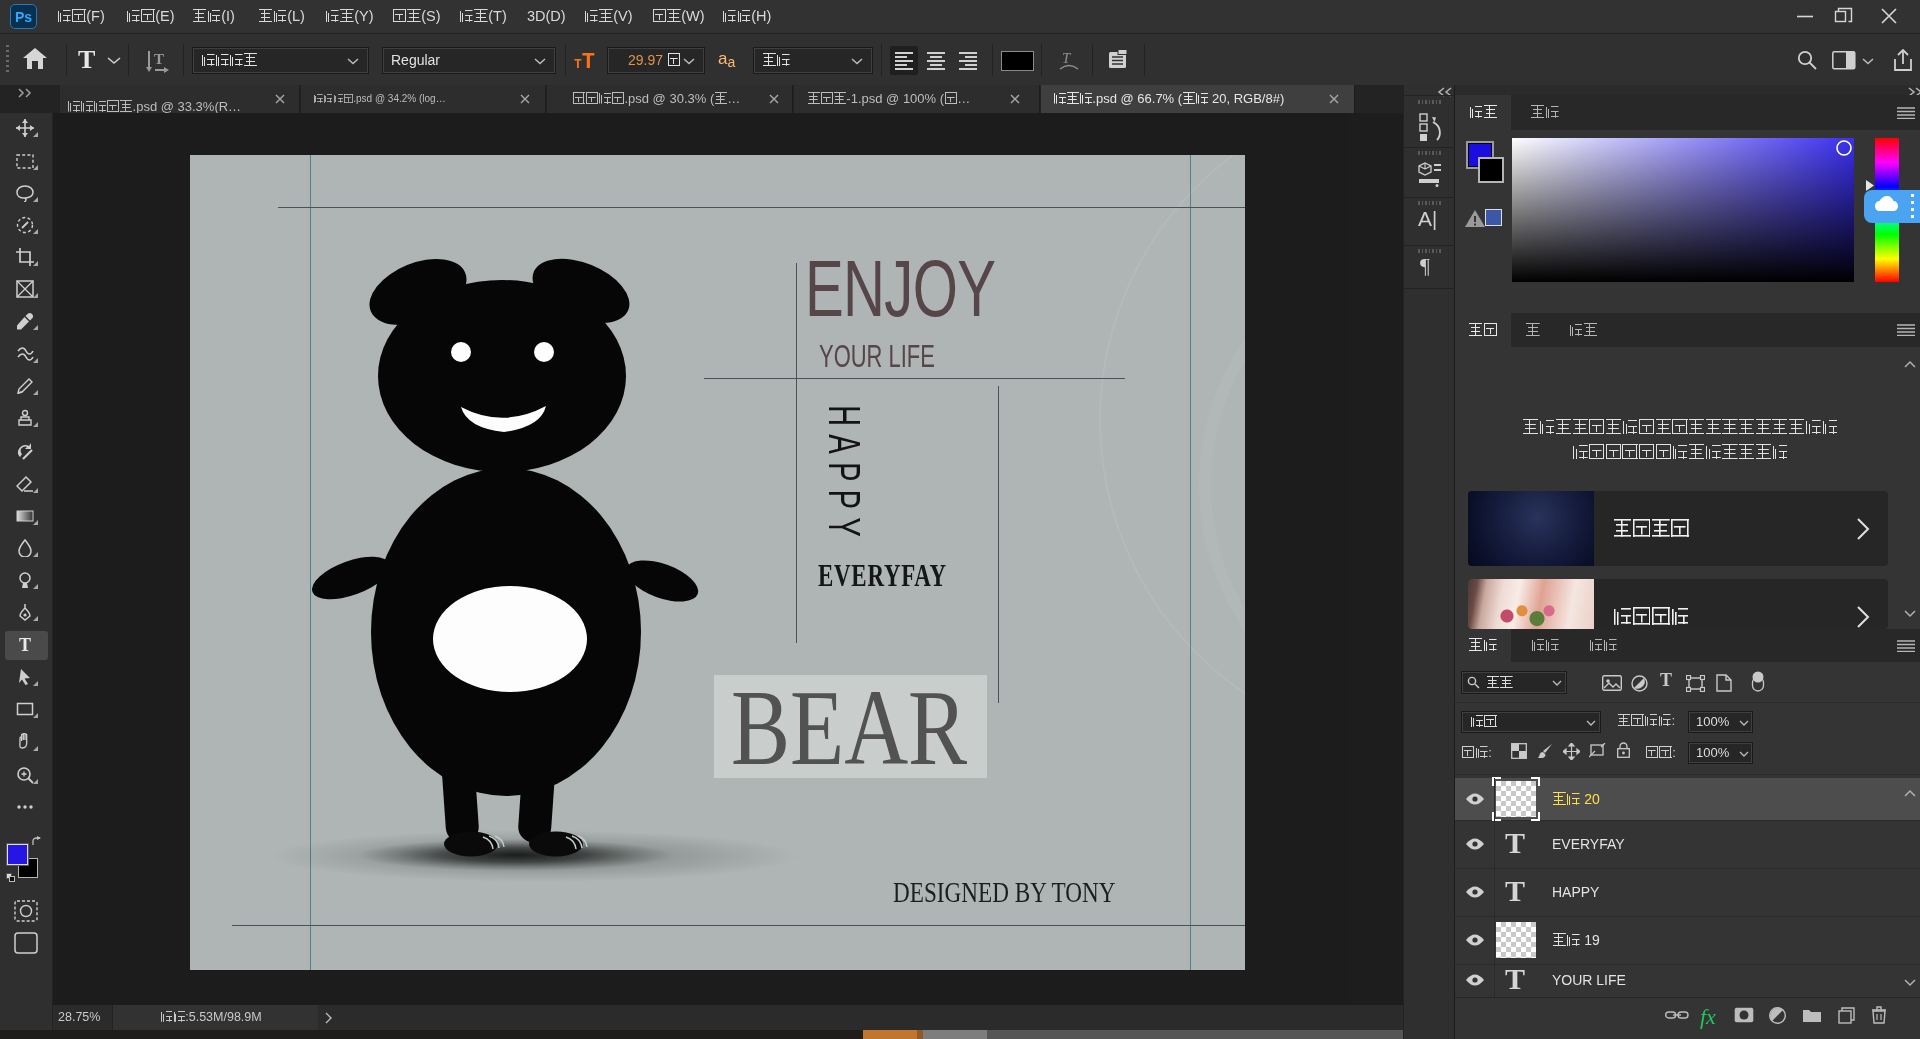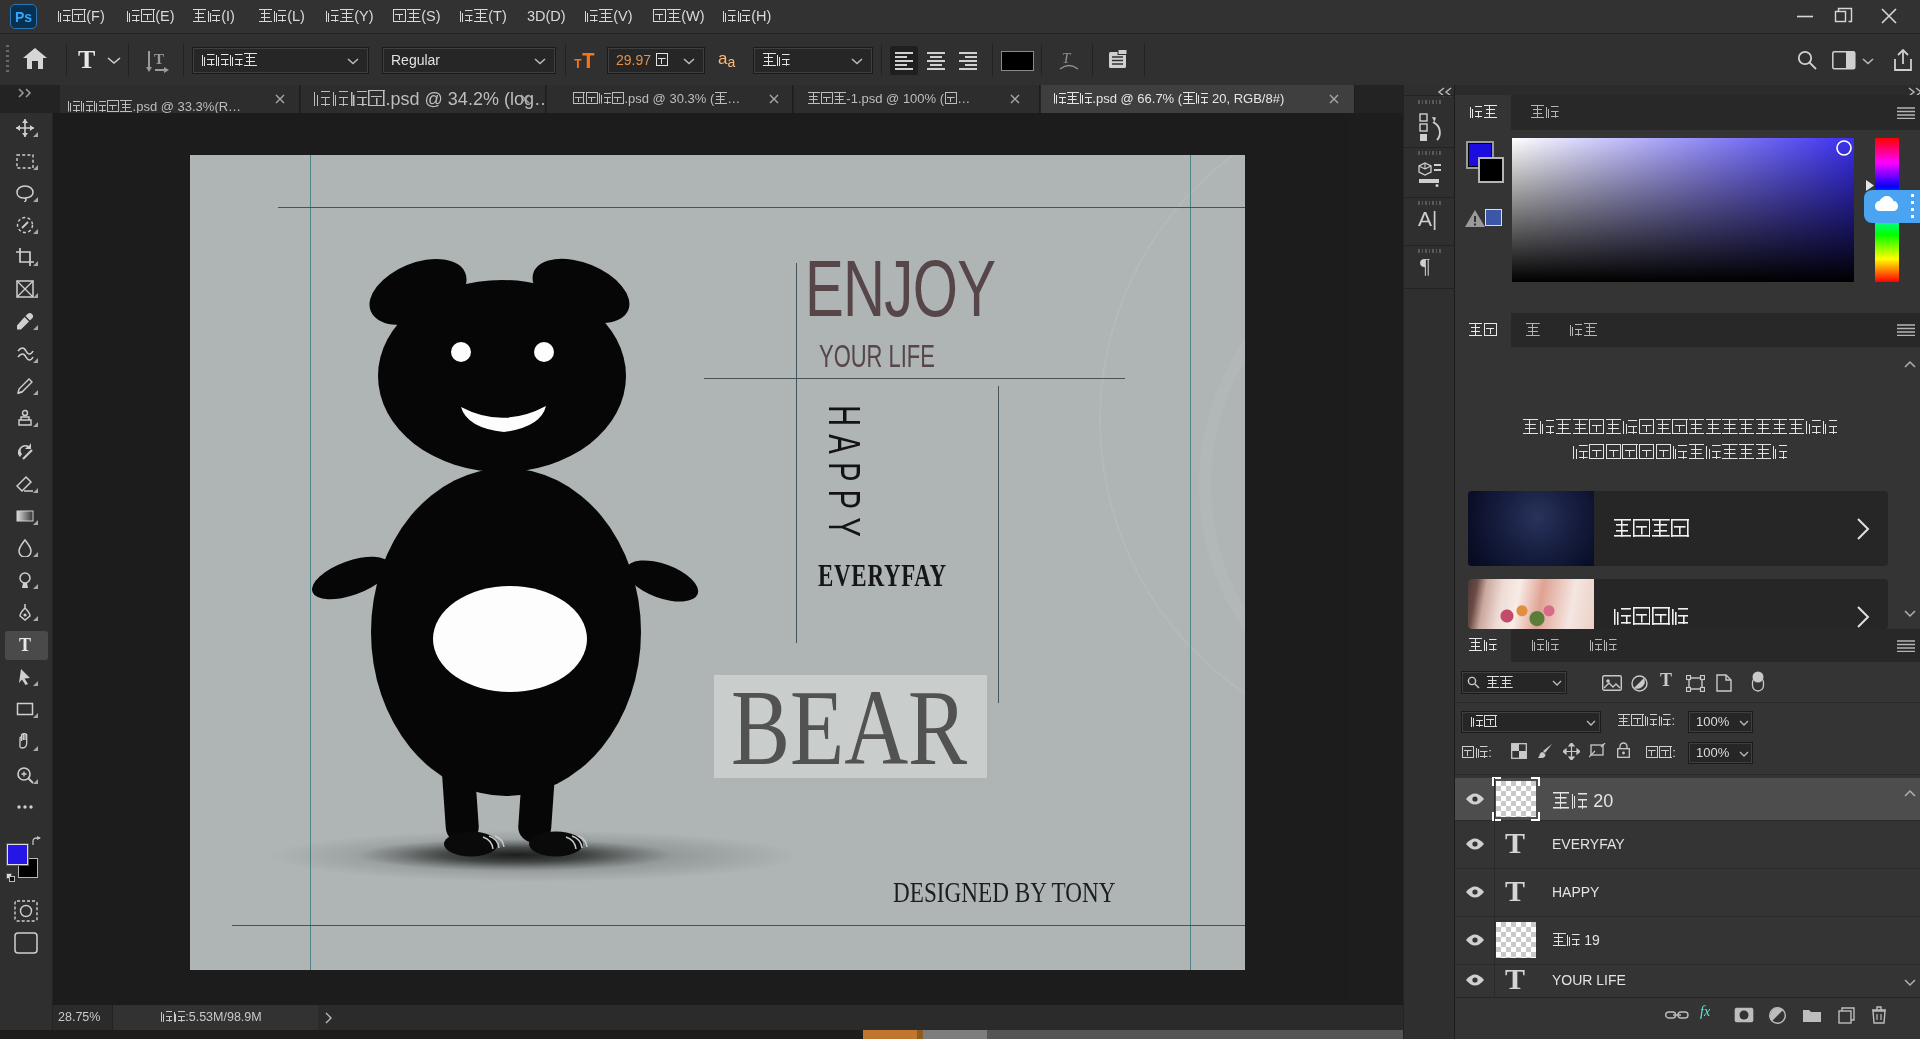--- a/index.html
+++ b/index.html
@@ -57,21 +57,21 @@
     </svg>
 <div class="abs" style="left:183px;top:10px;width:1px;height:32px;background:#222;"></div>
 <div class="abs" style="left:192px;top:13px;width:177px;height:27px;background:#262626;border:1px solid #1a1a1a;box-shadow:inset 0 0 0 1px #3f3f3f;color:#e2e2e2;font-size:14px;line-height:25px;padding-left:8px;"><i class="hz hzc"></i><i class="hz hzc"></i><i class="hz hzc"></i><i class="hz hzb"></i><svg class="abs" style="right:9px;top:10px;" width="12" height="7" viewBox="0 0 12 7">
         <path d="M1 1l5 4.5L11 1" stroke="#bbb" stroke-width="1.5" fill="none"></path>
       </svg></div>
 <div class="abs" style="left:382px;top:13px;width:174px;height:27px;background:#262626;border:1px solid #1a1a1a;box-shadow:inset 0 0 0 1px #3f3f3f;color:#e2e2e2;font-size:14px;line-height:25px;padding-left:8px;">Regular<svg class="abs" style="right:9px;top:10px;" width="12" height="7" viewBox="0 0 12 7">
         <path d="M1 1l5 4.5L11 1" stroke="#bbb" stroke-width="1.5" fill="none"></path>
       </svg></div>
 <div class="abs" style="left:565px;top:10px;width:1px;height:32px;background:#222;"></div>
 <div class="abs" style="left:574px;top:16px;color:#f97316;font-family:Liberation Mono, monospace;"><span style="font-size:13px;font-weight:bold;">T</span><span style="font-size:22px;font-weight:bold;">T</span></div>
-<div class="abs" style="left:607px;top:13px;width:98px;height:27px;background:#262626;border:1px solid #1a1a1a;box-shadow:inset 0 0 0 1px #3f3f3f;color:#e2e2e2;font-size:14px;line-height:25px;padding-left:8px;"><span style="color:#e0914d;">29.97</span> <i class="hz hza"></i><svg class="abs" style="right:9px;top:10px;" width="12" height="7" viewBox="0 0 12 7">
+<div class="abs" style="left:607px;top:13px;width:98px;height:27px;background:#262626;border:1px solid #1a1a1a;box-shadow:inset 0 0 0 1px #3f3f3f;color:#e2e2e2;font-size:14px;line-height:25px;padding-left:20px;"><span style="color:#e0914d;">29.97</span> <i class="hz hza"></i><svg class="abs" style="right:9px;top:10px;" width="12" height="7" viewBox="0 0 12 7">
         <path d="M1 1l5 4.5L11 1" stroke="#bbb" stroke-width="1.5" fill="none"></path>
       </svg></div>
 <div class="abs" style="left:718px;top:15px;color:#fdba74;font-size:17px;text-align:right;">a<span style="font-size:14px;vertical-align:-3px;">a</span></div>
 <div class="abs" style="left:753px;top:13px;width:120px;height:27px;background:#262626;border:1px solid #1a1a1a;box-shadow:inset 0 0 0 1px #3f3f3f;color:#e2e2e2;font-size:14px;line-height:25px;padding-left:8px;"><i class="hz hzb"></i><i class="hz hzc"></i><svg class="abs" style="right:9px;top:10px;" width="12" height="7" viewBox="0 0 12 7">
         <path d="M1 1l5 4.5L11 1" stroke="#bbb" stroke-width="1.5" fill="none"></path>
       </svg></div>
 <div class="abs" style="left:881px;top:10px;width:1px;height:32px;background:#222;"></div>
 <div class="abs" style="left:890px;top:12px;width:28px;height:29px;background:#1f1f1f;border-radius:2px;">
       <svg class="abs" style="left:5px;top:6px;" width="18" height="18" viewBox="0 0 18 18">
         <rect x="0" y="0" width="18" height="2" fill="#d0d0d0"></rect>
@@ -133,21 +133,21 @@
 <div class="abs" style="left:0;top:85px;width:1920px;height:28px;background:#232323;">
 <svg class="abs" style="left:18px;top:3px;" width="16" height="10" viewBox="0 0 16 10">
       <path d="M1 1l4 4-4 4M8 1l4 4-4 4" stroke="#9a9a9a" stroke-width="1.6" fill="none"></path>
     </svg>
 <div class="abs" style="left:60px;top:0;width:240px;height:28px;background:#2d2d2d;border-right:1px solid #1d1d1d;"></div>
 <div class="abs" style="left:67px;top:8px;height:28px;line-height:28px;font-size:13px;color:#bdbdbd;"><i class="hz hzc"></i><i class="hz hzc"></i><i class="hz hzc"></i><i class="hz hza"></i><i class="hz hzb"></i>.psd @ 33.3%(R…</div>
 <svg class="abs" style="left:275px;top:9px;" width="10" height="10" viewBox="0 0 10 10">
       <path d="M1 1l8 8M9 1L1 9" stroke="#a8a8a8" stroke-width="1.4" fill="none"></path>
     </svg>
 <div class="abs" style="left:301px;top:0;width:245px;height:28px;background:#2d2d2d;border-right:1px solid #1d1d1d;"></div>
-<div class="abs" style="left:313px;top:0;height:28px;line-height:28px;font-size:18px;color:#bdbdbd;"><i class="hz hzc"></i><i class="hz hzc"></i><i class="hz hzc"></i><i class="hz hza"></i>.psd @ 34.2% (log…</div>
+<div class="abs" style="left:313px;top:0;height:28px;line-height:28px;font-size:10px;color:#bdbdbd;"><i class="hz hzc"></i><i class="hz hzc"></i><i class="hz hzc"></i><i class="hz hza"></i>.psd @ 34.2% (log…</div>
 <svg class="abs" style="left:520px;top:9px;" width="10" height="10" viewBox="0 0 10 10">
       <path d="M1 1l8 8M9 1L1 9" stroke="#a8a8a8" stroke-width="1.4" fill="none"></path>
     </svg>
 <div class="abs" style="left:547px;top:0;width:246px;height:28px;background:#2d2d2d;border-right:1px solid #1d1d1d;"></div>
 <div class="abs" style="left:572px;top:0;height:28px;line-height:28px;font-size:13px;color:#bdbdbd;"><i class="hz hza"></i><i class="hz hza"></i><i class="hz hzc"></i><i class="hz hza"></i>.psd @ 30.3% (<i class="hz hzb"></i>…</div>
 <svg class="abs" style="left:769px;top:9px;" width="10" height="10" viewBox="0 0 10 10">
       <path d="M1 1l8 8M9 1L1 9" stroke="#a8a8a8" stroke-width="1.4" fill="none"></path>
     </svg>
 <div class="abs" style="left:794px;top:0;width:246px;height:28px;background:#2d2d2d;border-right:1px solid #1d1d1d;"></div>
 <div class="abs" style="left:807px;top:0;height:28px;line-height:28px;font-size:13px;color:#bdbdbd;"><i class="hz hzb"></i><i class="hz hza"></i><i class="hz hzb"></i>-1.psd @ 100% (<i class="hz hza"></i>…</div>
@@ -590,21 +590,21 @@
 <div class="abs" style="left:0;top:149px;width:465px;height:42px;background:#4d4d4d;"></div>
 <div class="abs" style="left:0;top:191px;width:465px;height:1px;background:#2a2a2a;"></div>
 <svg class="abs" style="left:10px;top:163px;" width="20" height="14" viewBox="0 0 20 14">
         <path d="M1 7q9-11 18 0q-9 11-18 0z" fill="#d0d0d0"></path>
         <circle cx="10" cy="7" r="2.6" fill="#343434"></circle>
       </svg>
 <div class="abs" style="left:41px;top:152px;width:40px;height:36px;background-image:conic-gradient(#c9c9c9 0 25%,#fff 0 50%,#c9c9c9 0 75%,#fff 0);background-size:10px 10px;background-color:#fff;"></div>
 <svg class="abs" style="left:37px;top:148px;" width="48" height="44" viewBox="0 0 48 44">
         <path d="M1 9V1h8M39 1h8v8M47 35v8h-8M9 43H1v-8" fill="none" stroke="#fff" stroke-width="2"></path>
       </svg>
-<div class="abs" style="left:97px;top:163px;font-size:18px;color:#e5e5e5;line-height:14px;"><i class="hz hzb"></i><i class="hz hzc"></i> 20</div>
+<div class="abs" style="left:97px;top:163px;font-size:14px;color:#fde047;line-height:14px;"><i class="hz hzb"></i><i class="hz hzc"></i> 20</div>
 <div class="abs" style="left:0;top:239px;width:465px;height:1px;background:#2a2a2a;"></div>
 <svg class="abs" style="left:10px;top:208px;" width="20" height="14" viewBox="0 0 20 14">
         <path d="M1 7q9-11 18 0q-9 11-18 0z" fill="#d0d0d0"></path>
         <circle cx="10" cy="7" r="2.6" fill="#343434"></circle>
       </svg>
 <div class="abs" style="left:50px;top:199px;color:#d5d5d5;font-size:30px;font-weight:bold;font-family:'Liberation Serif',serif;line-height:30px;">T</div>
 <div class="abs" style="left:97px;top:208px;font-size:14px;color:#e3e3e3;line-height:14px;">EVERYFAY</div>
 <div class="abs" style="left:0;top:287px;width:465px;height:1px;background:#2a2a2a;"></div>
 <svg class="abs" style="left:10px;top:256px;" width="20" height="14" viewBox="0 0 20 14">
         <path d="M1 7q9-11 18 0q-9 11-18 0z" fill="#d0d0d0"></path>
@@ -626,21 +626,21 @@
       </svg>
 <div class="abs" style="left:50px;top:335px;color:#d5d5d5;font-size:30px;font-weight:bold;font-family:'Liberation Serif',serif;line-height:30px;">T</div>
 <div class="abs" style="left:97px;top:344px;font-size:14px;color:#e3e3e3;line-height:14px;">YOUR LIFE</div>
 <div class="abs" style="left:39px;top:149px;width:1px;height:219px;background:#2a2a2a;"></div>
 <div class="abs" style="left:0;top:368px;width:465px;height:42px;background:#343434;border-top:1px solid #262626;"></div>
 <svg class="abs" style="left:210px;top:380px;" width="24" height="12" viewBox="0 0 24 12">
         <rect x="0.7" y="3" width="10" height="6" rx="3" fill="none" stroke="#bdbdbd" stroke-width="1.4"></rect>
         <rect x="13" y="3" width="10" height="6" rx="3" fill="none" stroke="#bdbdbd" stroke-width="1.4"></rect>
         <path d="M8 6h8" stroke="#bdbdbd" stroke-width="1.4"></path>
       </svg>
-<div class="abs" style="left:245px;top:375px;color:#5eead4;font-size:14px;font-style:italic;font-family:'Liberation Serif',serif;">fx</div>
+<div class="abs" style="left:245px;top:375px;color:#22c55e;font-size:22px;font-style:italic;font-family:'Liberation Serif',serif;">fx</div>
 <svg class="abs" style="left:279px;top:378px;" width="20" height="16" viewBox="0 0 20 16">
         <rect x="0.7" y="0.7" width="18.6" height="14.6" rx="2" fill="#bdbdbd"></rect>
         <circle cx="10" cy="8" r="4.5" fill="#333"></circle>
       </svg>
 <svg class="abs" style="left:314px;top:378px;" width="17" height="17" viewBox="0 0 17 17">
         <circle cx="8.5" cy="8.5" r="7.8" fill="none" stroke="#bdbdbd" stroke-width="1.4"></circle>
         <path d="M3 14L14 3A7.8 7.8 0 003 14z" fill="#bdbdbd"></path>
       </svg>
 <svg class="abs" style="left:347px;top:378px;" width="20" height="16" viewBox="0 0 20 16">
         <path d="M1 15V3h6l2 2h10v10z" fill="#bdbdbd"></path>

